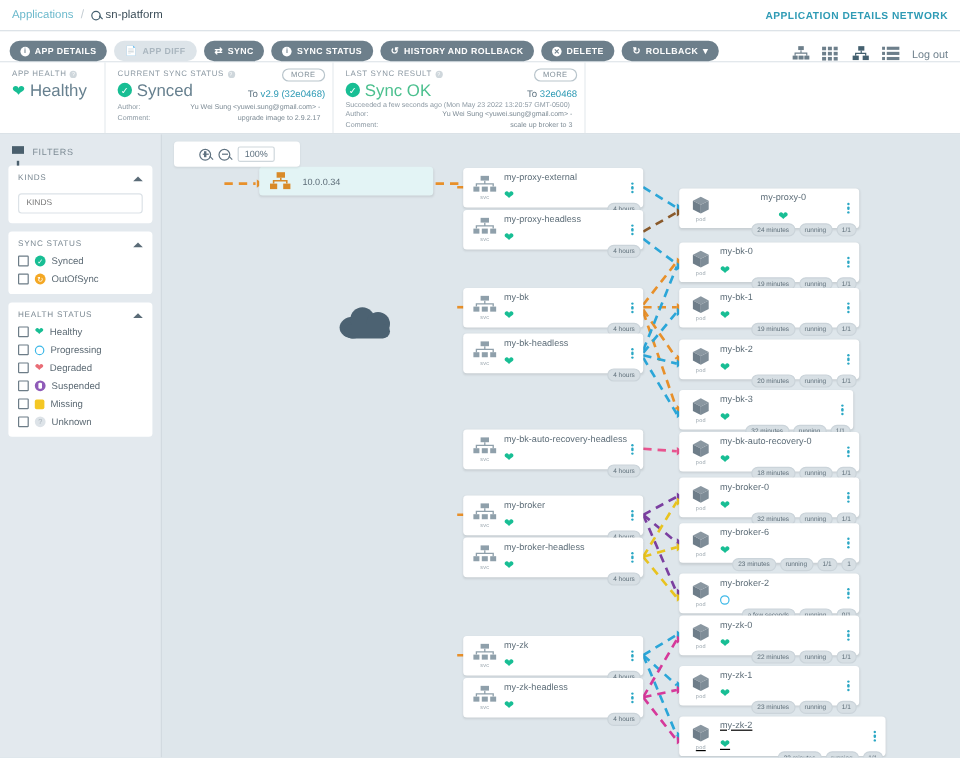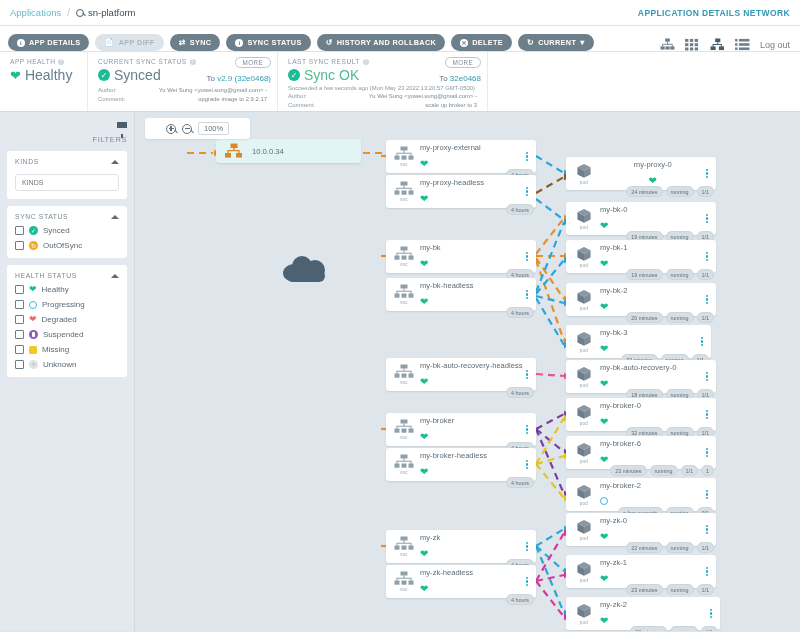--- a/index.html
+++ b/index.html
@@ -81,22 +81,22 @@
   .meta .row { display: flex; justify-content: space-between; gap: 6px;}
   .meta .val { color: #7c8a94; text-align: right; }
   .succ { font-size: 5.9px; color: #8c99a3; line-height: 1.4; margin-top: 1px;}
 
   
   .body { display: flex; height: calc(632px - 26px - 26px - 61px); }
 
   
   .sidebar { width: 135px; background: #e3e9ee; padding: 8px 7px; flex: 0 0 135px;
              border-right: 1px solid #d2dae0; overflow: hidden;}
-  .filters-title { display:flex; align-items:flex-end; gap:7px; font-size: 7.5px;
-                   color:#7d8b95; letter-spacing: .6px; margin: 2px 0 7px 3px; flex-direction: column; }
+  .filters-title { display:flex; align-items:flex-start; gap:7px; font-size: 7.5px;
+                   color:#7d8b95; letter-spacing: .6px; margin: 2px 0 7px 3px; }
   .funnel { width:0; height:0; border-left:5px solid #4a5f6d; border-right:5px solid #4a5f6d;
             border-top:6px solid #4a5f6d; position:relative;}
   .funnel::after{content:"";position:absolute;left:-1px;top:6px;width:2px;height:4px;background:#4a5f6d;}
   .fcard { background: #fff; border-radius: 3px; padding: 7px 8px 8px; margin-bottom: 7px; }
   .fhead { display:flex; align-items:center; justify-content: space-between;
            font-size: 6.8px; color:#7a8892; letter-spacing:.6px; margin-bottom: 6px;}
   .caret { width:0;height:0;border-left:4px solid transparent;border-right:4px solid transparent;
            border-bottom:4px solid #5a6b77;}
   .finput { width:100%; height: 17px; border:1px solid #dce2e7; border-radius:3px;
             font-size:7px; color:#b3bdc4; padding: 0 6px; font-family: inherit; background:#fff;}
@@ -190,21 +190,21 @@
   <button class="tbtn">
     <span class="ic">↺</span>
     <span>HISTORY AND ROLLBACK</span>
   </button>
   <button class="tbtn">
     <span class="circ">✕</span>
     <span>DELETE</span>
   </button>
   <button class="tbtn">
     <span class="ic">↻</span>
-    <span>CURRENT</span>
+    <span>ROLLBACK</span>
     <span class="ic">▾</span>
   </button>
 
   <div class="tools-right">
     <svg class="viewicon" viewBox="0 0 16 14">
       <rect x="5.5" y="0.5" width="5" height="3.5" fill="#6d7f8b"></rect>
       <rect x="0.5" y="9" width="4.5" height="3.5" fill="#6d7f8b"></rect>
       <rect x="5.8" y="9" width="4.5" height="3.5" fill="#6d7f8b"></rect>
       <rect x="11" y="9" width="4.5" height="3.5" fill="#6d7f8b"></rect>
       <path d="M8 4.2V6.8 M2.7 9V6.8 H13.2 V9" stroke="#6d7f8b" stroke-width="1" fill="none"></path>
@@ -996,21 +996,21 @@
               <span></span>
             </div>
     </div>
     <div class="badges">
       <span class="badge">23 minutes</span>
       <span class="badge">running</span>
       <span class="badge">1/1</span>
 
     </div>
         </div>
-        <div class="nodecard" style="left: 431px; top: 485px; width: 154px;">
+        <div class="nodecard" style="left: 431px; top: 485px; width: 172px; text-decoration: underline;">
           <div class="n-body">
       <div class="n-ico">
               <svg class="cube" width="17" height="17" viewBox="0 0 17 17">
     <path d="M8.5 1 L15.5 4.6 L8.5 8.2 L1.5 4.6 Z" fill="#8a97a1"></path>
     <path d="M1.5 4.6 L8.5 8.2 L8.5 15.8 L1.5 12.2 Z" fill="#6e7d89"></path>
     <path d="M15.5 4.6 L8.5 8.2 L8.5 15.8 L15.5 12.2 Z" fill="#7e8c97"></path>
   </svg>
               <span class="n-kind">pod</span>
             </div>
       <div class="n-text">

